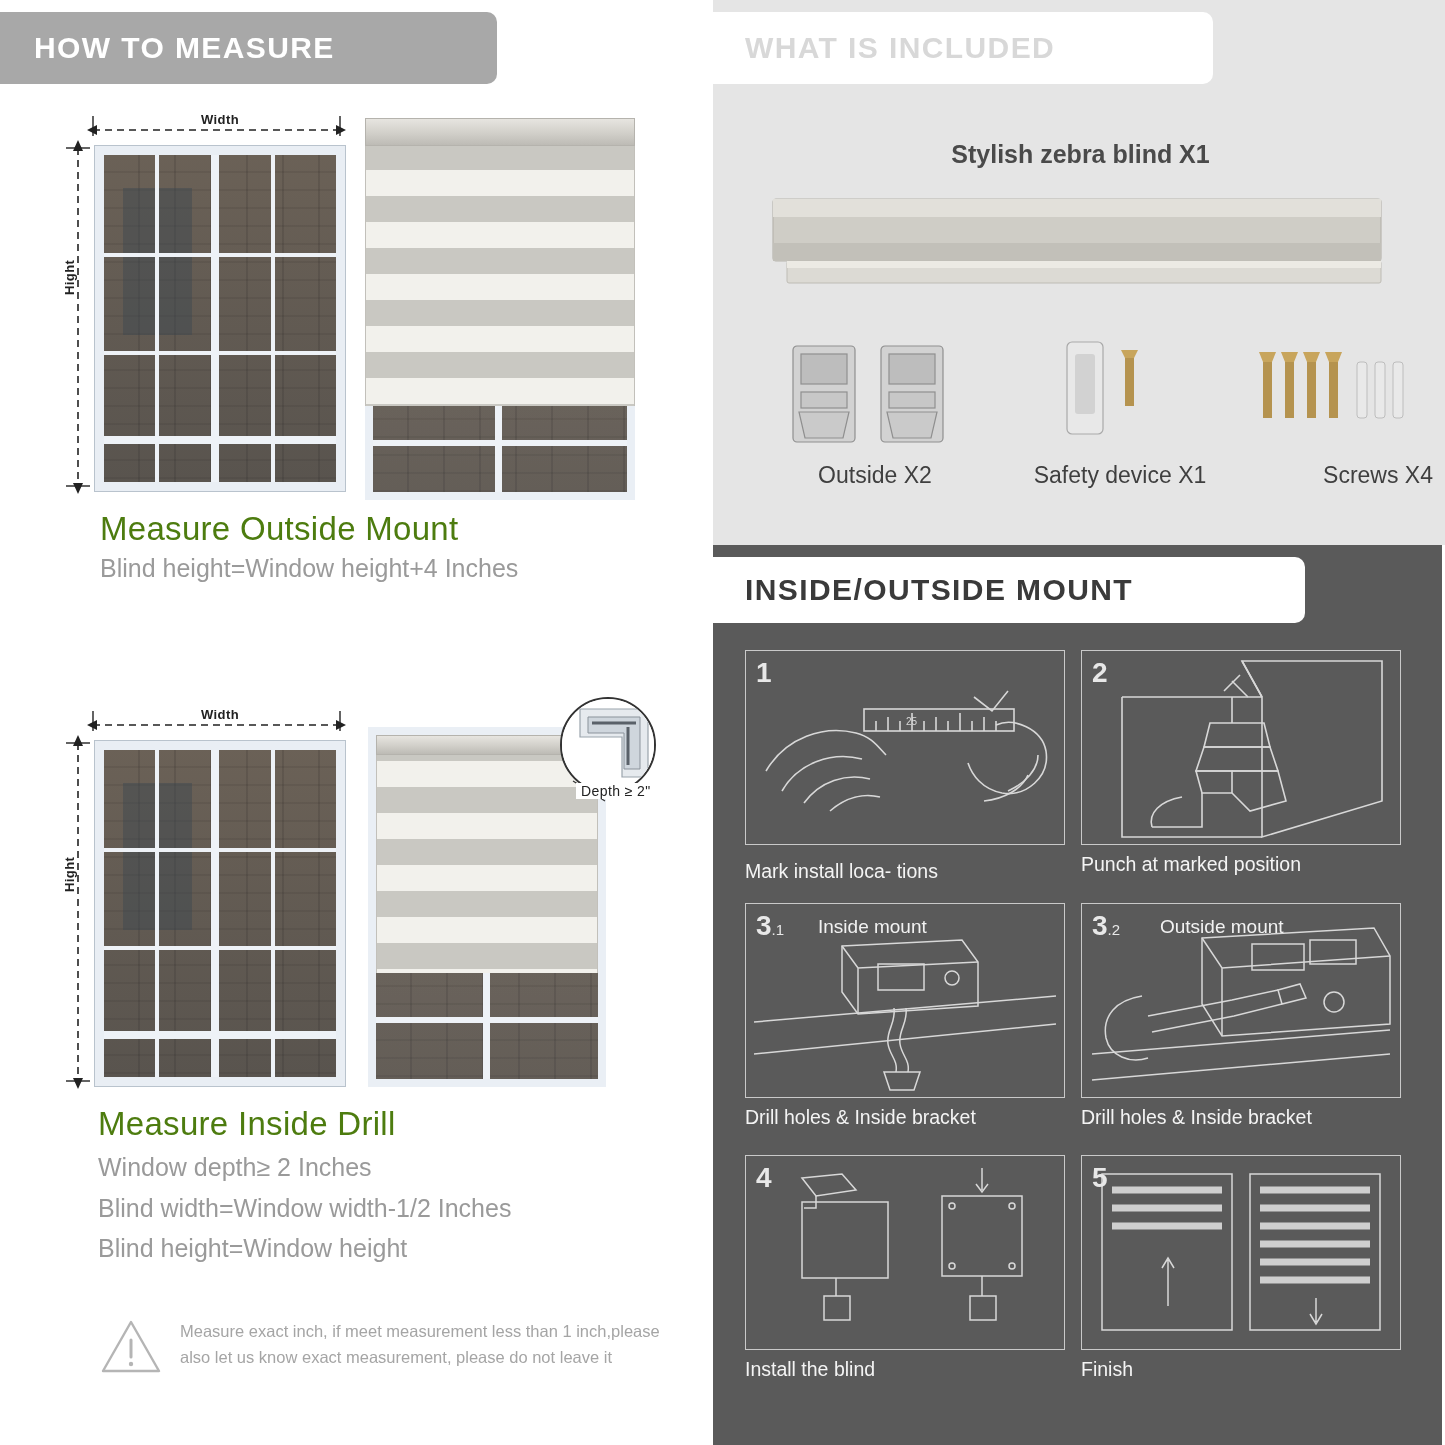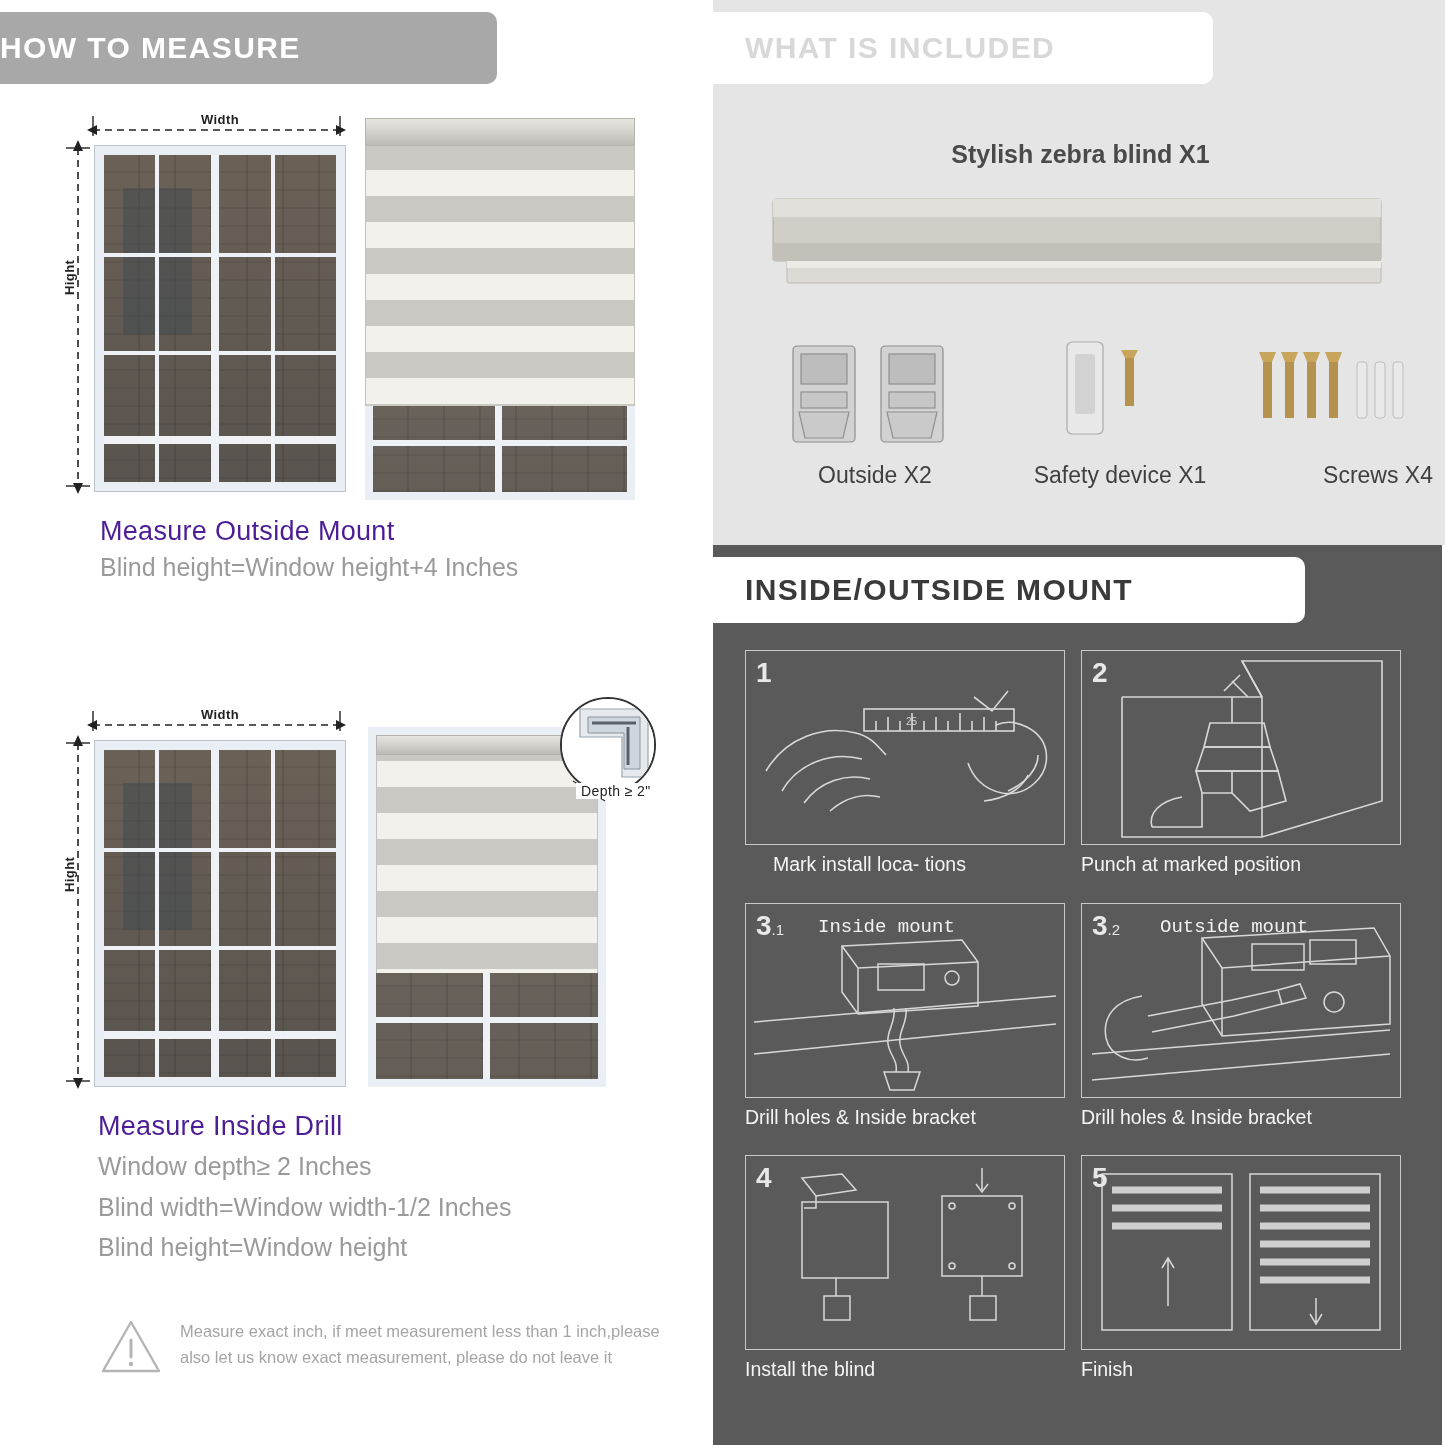--- a/index.html
+++ b/index.html
@@ -37,20 +37,21 @@
     background: #a8a8a8;
     border-radius: 0 10px 10px 0;
     display: flex;
     align-items: center;
   }
   .banner-grey .banner-text {
     color: #ffffff;
     font-size: 30px;
     font-weight: bold;
     letter-spacing: 1.4px;
+    padding-left: 34px;
   }
   
   .diagram {
     position: absolute;
     left: 0;
     width: 713px;
   }
   .dim-label {
     font-size: 13px;
     color: #222;
@@ -88,25 +89,24 @@
   }
   .mullions {
     position: absolute;
     inset: 0;
   }
   .mullions .v, .mullions .h {
     position: absolute;
     background: #eef2f7;
   }
   .caption-title {
-    font-size: 27px;
-    color: #4c1d95;
+    font-size: 33px;
+    color: #4d7c0f;
     font-weight: normal;
     letter-spacing: .3px;
-    margin-top: 6px;
   }
   .caption-line {
     font-size: 25px;
     color: #9a9a9a;
     line-height: 1.62;
   }
   .warn-box {
     position: absolute;
     left: 100px;
     top: 1318px;
@@ -217,21 +217,20 @@
   }
   .step-sub {
     font-size: 15px;
     font-weight: normal;
   }
   .step-inline-label {
     position: absolute;
     top: 12px;
     font-size: 19px;
     color: #f2f2f2;
-    font-family: Liberation Mono, monospace;
   }
   .step-caption {
     position: absolute;
     font-size: 19.5px;
     color: #f4f4f4;
   }
   .parts-label {
     position: absolute;
     font-size: 23px;
     color: #3f3f3f;
@@ -460,21 +459,21 @@
             <rect x="118" y="58" width="150" height="22"></rect>
             <path d="M130 80 L130 70 M142 80 L142 66 M154 80 L154 70 M166 80 L166 62 M178 80 L178 70 M190 80 L190 66 M202 80 L202 70 M214 80 L214 62 M226 80 L226 70 M238 80 L238 66 M250 80 L250 70"></path>
             <path d="M228 46 L246 60 L262 40"></path>
             <path d="M250 74 C268 66 296 78 300 100 C304 126 280 146 256 142 C236 138 226 124 222 112"></path>
             <path d="M262 140 C280 132 292 118 292 104"></path>
             <path d="M238 150 C258 148 276 138 282 124"></path>
           </g>
           <text x="160" y="74" fill="#d8d8d8" font-size="10" font-family="Liberation Sans, sans-serif">25</text>
         </svg>
       </div>
-      <div class="step-caption" style="left:32px;top:308px;margin-left:28px;">Mark install loca- tions</div>
+      <div class="step-caption" style="left:32px;top:315px;">Mark install loca- tions</div>
 
       <div class="step-box" style="left:368px;top:105px;width:320px;height:195px;">
         <div class="step-num">2</div>
         <svg width="318" height="193" viewBox="0 0 318 193">
           <g fill="none" stroke="#d8d8d8" stroke-width="1.6">
             <path d="M160 10 L300 10 L300 150 L180 186 L180 46 Z"></path>
             <path d="M160 10 L180 46 M40 46 L180 46 M40 46 L40 186 L180 186"></path>
             <path d="M150 30 L166 46 M158 24 L142 40"></path>
             <path d="M150 46 L150 72"></path>
             <path d="M128 72 L182 72 L188 96 L122 96 Z"></path>

